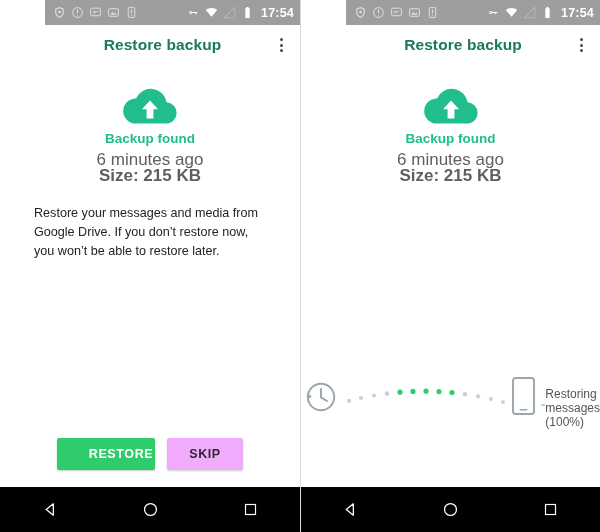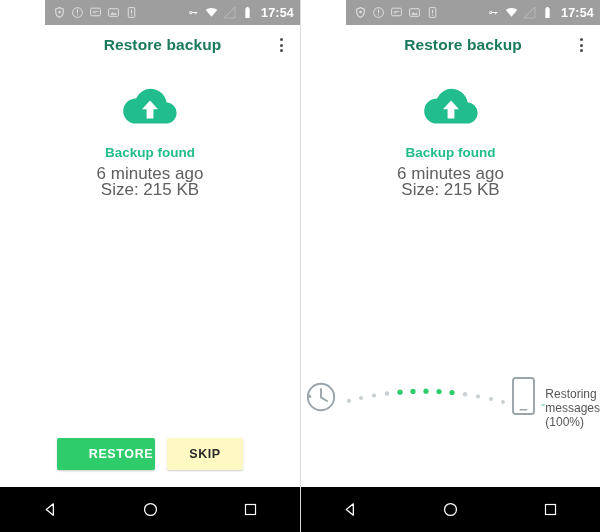--- a/index.html
+++ b/index.html
@@ -116,32 +116,33 @@
     margin-top: 18px;
     height: 48px;
     display: flex;
     align-items: center;
     justify-content: center;
   }
   .backup-found {
     color: #21bd8c;
     font-size: 13.5px;
     font-weight: bold;
-    margin-top: 14px;
+    margin-top: 0;
   }
   .meta {
     color: #5f5f5f;
     font-size: 17px;
     margin-top: 6px;
     text-align: center;
     line-height: 15px;
   }
   .meta .size {
     display: block;
     margin-top: 1px;
+    font-weight: bold;
   }
   .body-text {
     color: #232323;
     font-size: 12.6px;
     line-height: 19px;
     margin: 21px 30px 0 30px;
     text-align: left;
     width: 240px;
     box-sizing: border-box;
     padding: 0 4px;
@@ -171,21 +172,21 @@
     justify-content: center;
   }
   .btn-restore {
     background: #2ecc6a;
     color: #ffffff;
     width: 98px;
     box-shadow: 0 1px 2px rgba(0,0,0,0.22);
     padding-left: 36px;
   }
   .btn-skip {
-    background: #fef9c3;
+    background: #f0abfc;
     color: #2b2b2b;
     width: 76px;
     box-shadow: 0 1px 2px rgba(0,0,0,0.20);
   }
   .footnote {
     position: absolute;
     left: 0;
     right: 0;
     top: 432px;
     text-align: center;
@@ -307,20 +308,21 @@
         <svg width="60" height="46" viewBox="0 0 60 46">
           <path fill="#21bd8c" d="M46.5 18.2A16 16 0 0016 14.5 12.6 12.6 0 003.2 27a12.6 12.6 0 0012.6 12.6h30A10.8 10.8 0 0056.6 28.8a10.8 10.8 0 00-10.1-10.6z"></path>
           <path fill="#ffffff" d="M30 16.6l8 8.6h-4.6v9.4h-6.8v-9.4H22l8-8.6z"></path>
         </svg>
       </div>
       <div class="backup-found">Backup found</div>
       <div class="meta">
         <span>6 minutes ago</span>
         <span class="size">Size: 215 KB</span>
       </div>
+      <div class="body-text">Restore your messages and media from Google Drive. If you don’t restore now, you won’t be able to restore later.</div>
 
       <div class="btn-row">
         <button class="btn btn-restore">RESTORE</button>
         <button class="btn btn-skip">SKIP</button>
       </div>
 
     </div>
 
     <div class="navbar">
       <div class="navbtn">

